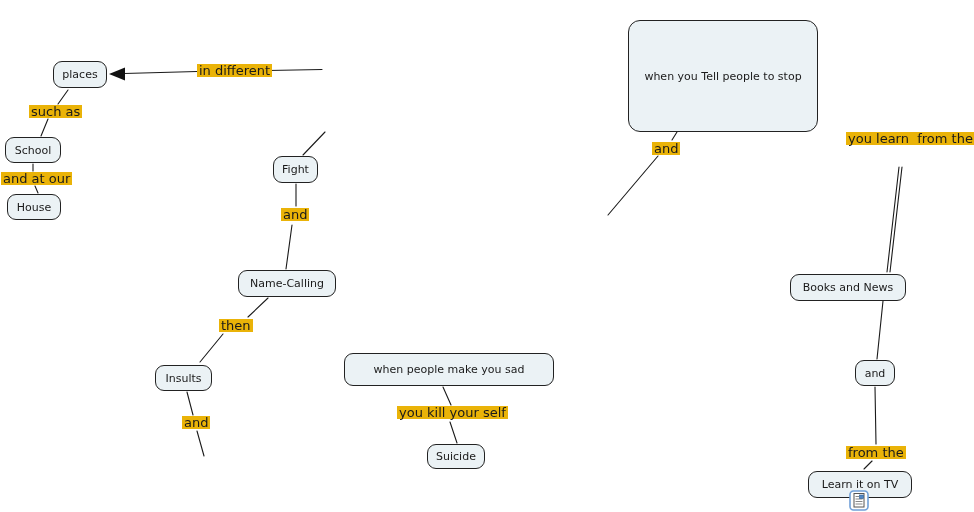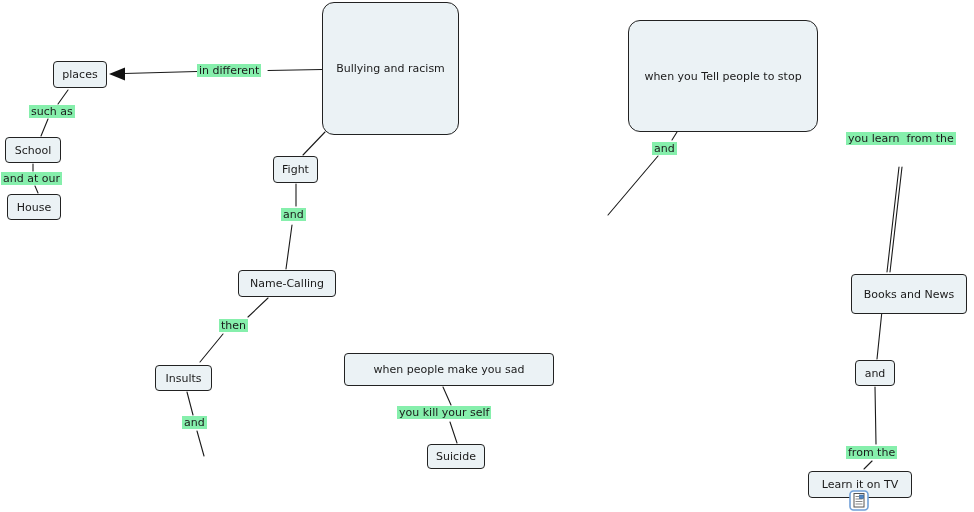--- a/index.html
+++ b/index.html
@@ -9,31 +9,31 @@
     background:#ffffff;
     font-family:"DejaVu Sans","Liberation Sans",sans-serif;
     overflow:hidden;
   }
   #links-svg{position:absolute;left:0;top:0;width:974px;height:512px;}
   .node{
     position:absolute;
     display:flex;align-items:center;justify-content:center;
     background:#ebf2f5;
     border:1px solid #222222;
-    border-radius:4px;
+    border-radius:9px;
     font-size:11px;color:#1a1a1a;
     text-align:center;
     box-sizing:border-box;
     white-space:pre;
   }
   .node.large{border-radius:12px;}
   .label{
     position:absolute;
-    background:#86efac;
-    font-size:11px;color:#1a1a1a;
+    background:#eab308;
+    font-size:13px;color:#1a1a1a;
     line-height:13px;
     padding:0 2px;
     white-space:pre;
   }
   .resource-icon{position:absolute;}
 </style>
 </head>
 <body>
 
 <div id="canvas">
@@ -70,21 +70,20 @@
       <line x1="899" y1="167" x2="887" y2="272"></line>
       <line x1="902" y1="167" x2="890" y2="272"></line>
 
       <line x1="883" y1="301" x2="877" y2="359"></line>
       <line x1="875" y1="387" x2="876" y2="444"></line>
       <line x1="872" y1="461" x2="864" y2="469"></line>
     </g>
     <polygon points="109,74 125,67.5 125,80.5" fill="#111111" stroke="none"></polygon>
   </svg>
 
-  <div class="node large" style="left:322px;top:2px;width:137px;height:133px">Bullying and racism</div>
 
   <div class="node" style="left:53px;top:61px;width:54px;height:27px">places</div>
 
   <div class="node" style="left:5px;top:137px;width:56px;height:26px">School</div>
 
   <div class="node" style="left:7px;top:194px;width:54px;height:26px">House</div>
 
   <div class="node" style="left:273px;top:156px;width:45px;height:27px">Fight</div>
 
   <div class="node" style="left:238px;top:270px;width:98px;height:27px">Name-Calling</div>
@@ -92,21 +91,21 @@
   <div class="node" style="left:155px;top:365px;width:57px;height:26px">Insults</div>
 
 
   <div class="node" style="left:344px;top:353px;width:210px;height:33px">when people make you sad</div>
 
   <div class="node" style="left:427px;top:444px;width:58px;height:25px">Suicide</div>
 
   <div class="node large" style="left:628px;top:20px;width:190px;height:112px">when you Tell people to stop</div>
 
 
-  <div class="node" style="left:851px;top:274px;width:116px;height:40px">Books and News</div>
+  <div class="node" style="left:790px;top:274px;width:116px;height:27px">Books and News</div>
 
   <div class="node" style="left:855px;top:360px;width:40px;height:26px">and</div>
 
   <div class="node" style="left:808px;top:471px;width:104px;height:27px">Learn it on TV</div>
 
   <div class="label" style="left:197px;top:64px">in different</div>
 
   <div class="label" style="left:29px;top:105px">such as</div>
 
   <div class="label" style="left:1px;top:172px">and at our</div>

